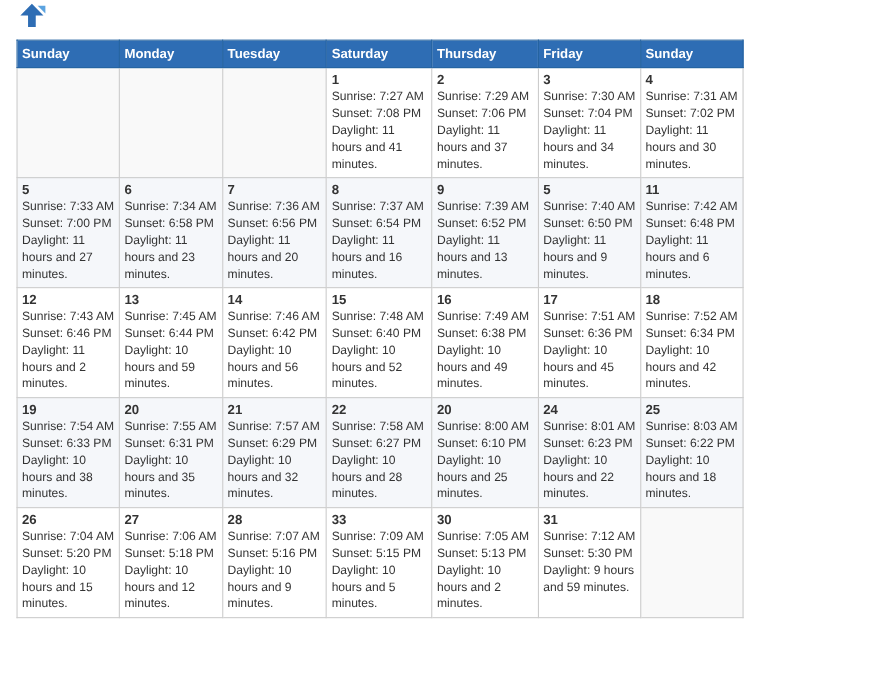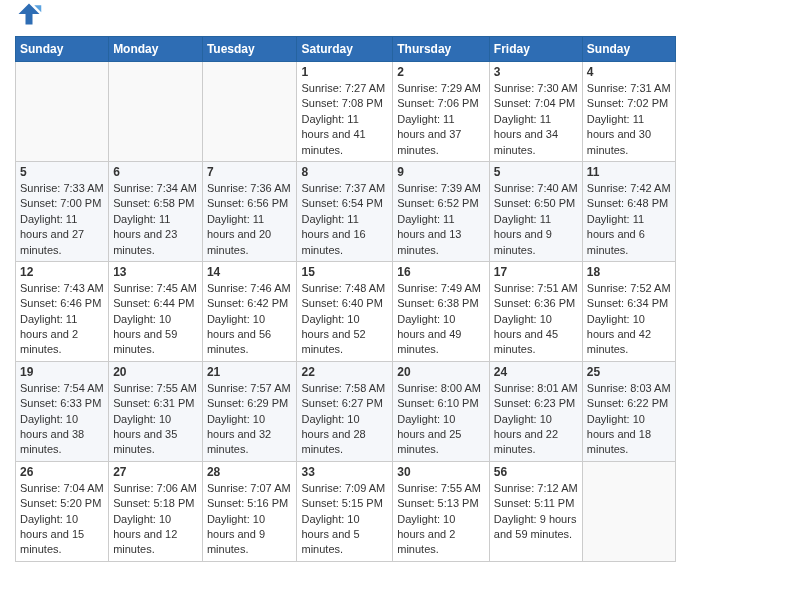--- a/index.html
+++ b/index.html
@@ -317,27 +317,27 @@
 Daylight: 10 hours and 9 minutes.</div>
           </td>
           <td>
             <span class="day-num">33</span>
             <div class="day-info">Sunrise: 7:09 AM
 Sunset: 5:15 PM
 Daylight: 10 hours and 5 minutes.</div>
           </td>
           <td>
             <span class="day-num">30</span>
-            <div class="day-info">Sunrise: 7:55 AM
+            <div class="day-info">Sunrise: 7:05 AM
 Sunset: 5:13 PM
 Daylight: 10 hours and 2 minutes.</div>
           </td>
           <td>
-            <span class="day-num">56</span>
+            <span class="day-num">31</span>
             <div class="day-info">Sunrise: 7:12 AM
-Sunset: 5:11 PM
+Sunset: 5:30 PM
 Daylight: 9 hours and 59 minutes.</div>
           </td>
           <td class="empty-cell"></td>
         </tr>
       </tbody>
   </table>
 </div>
 
 </body></html>

